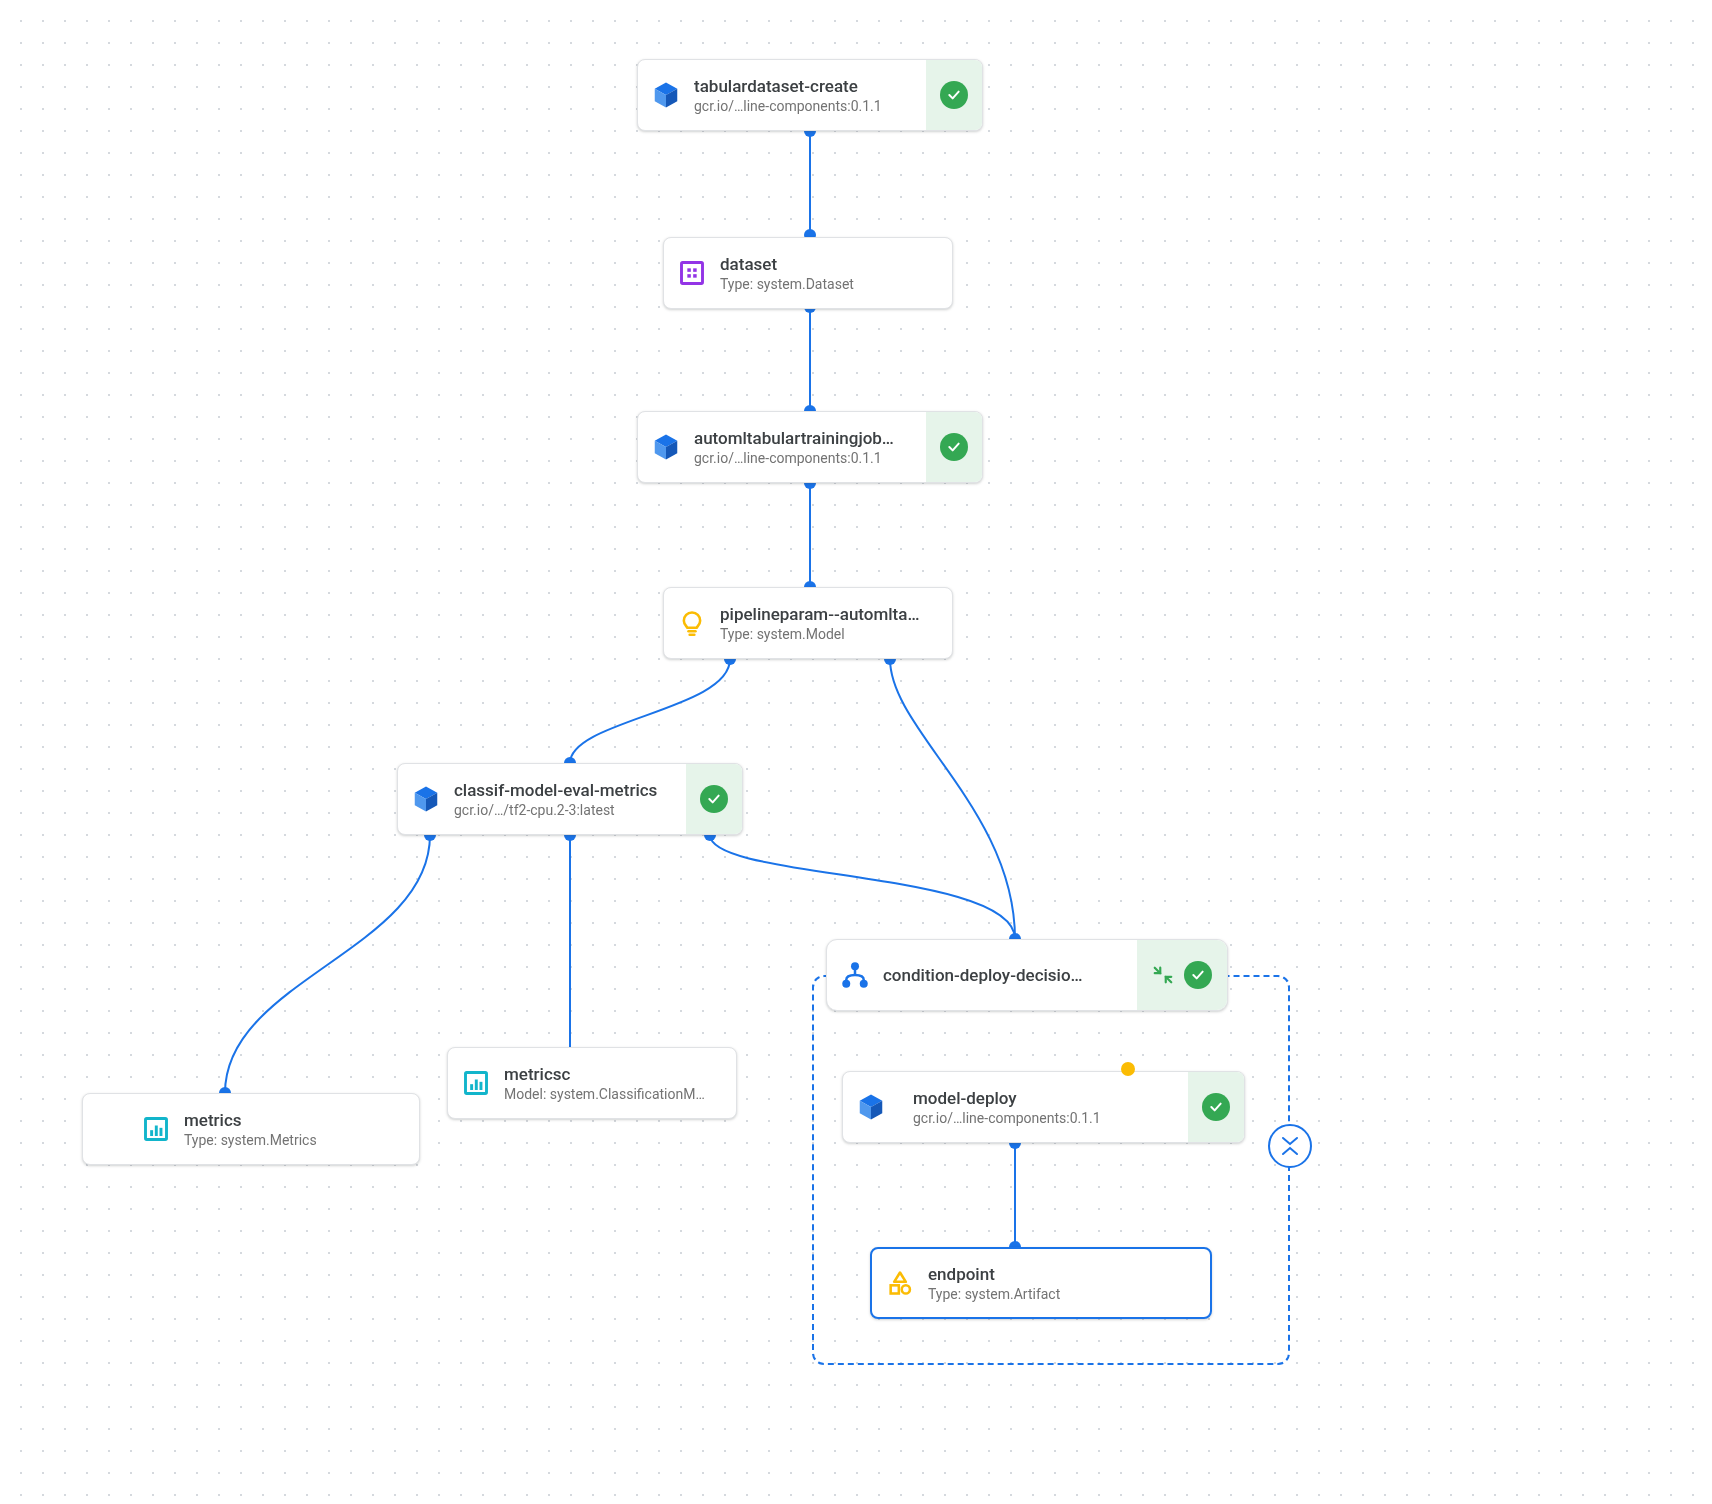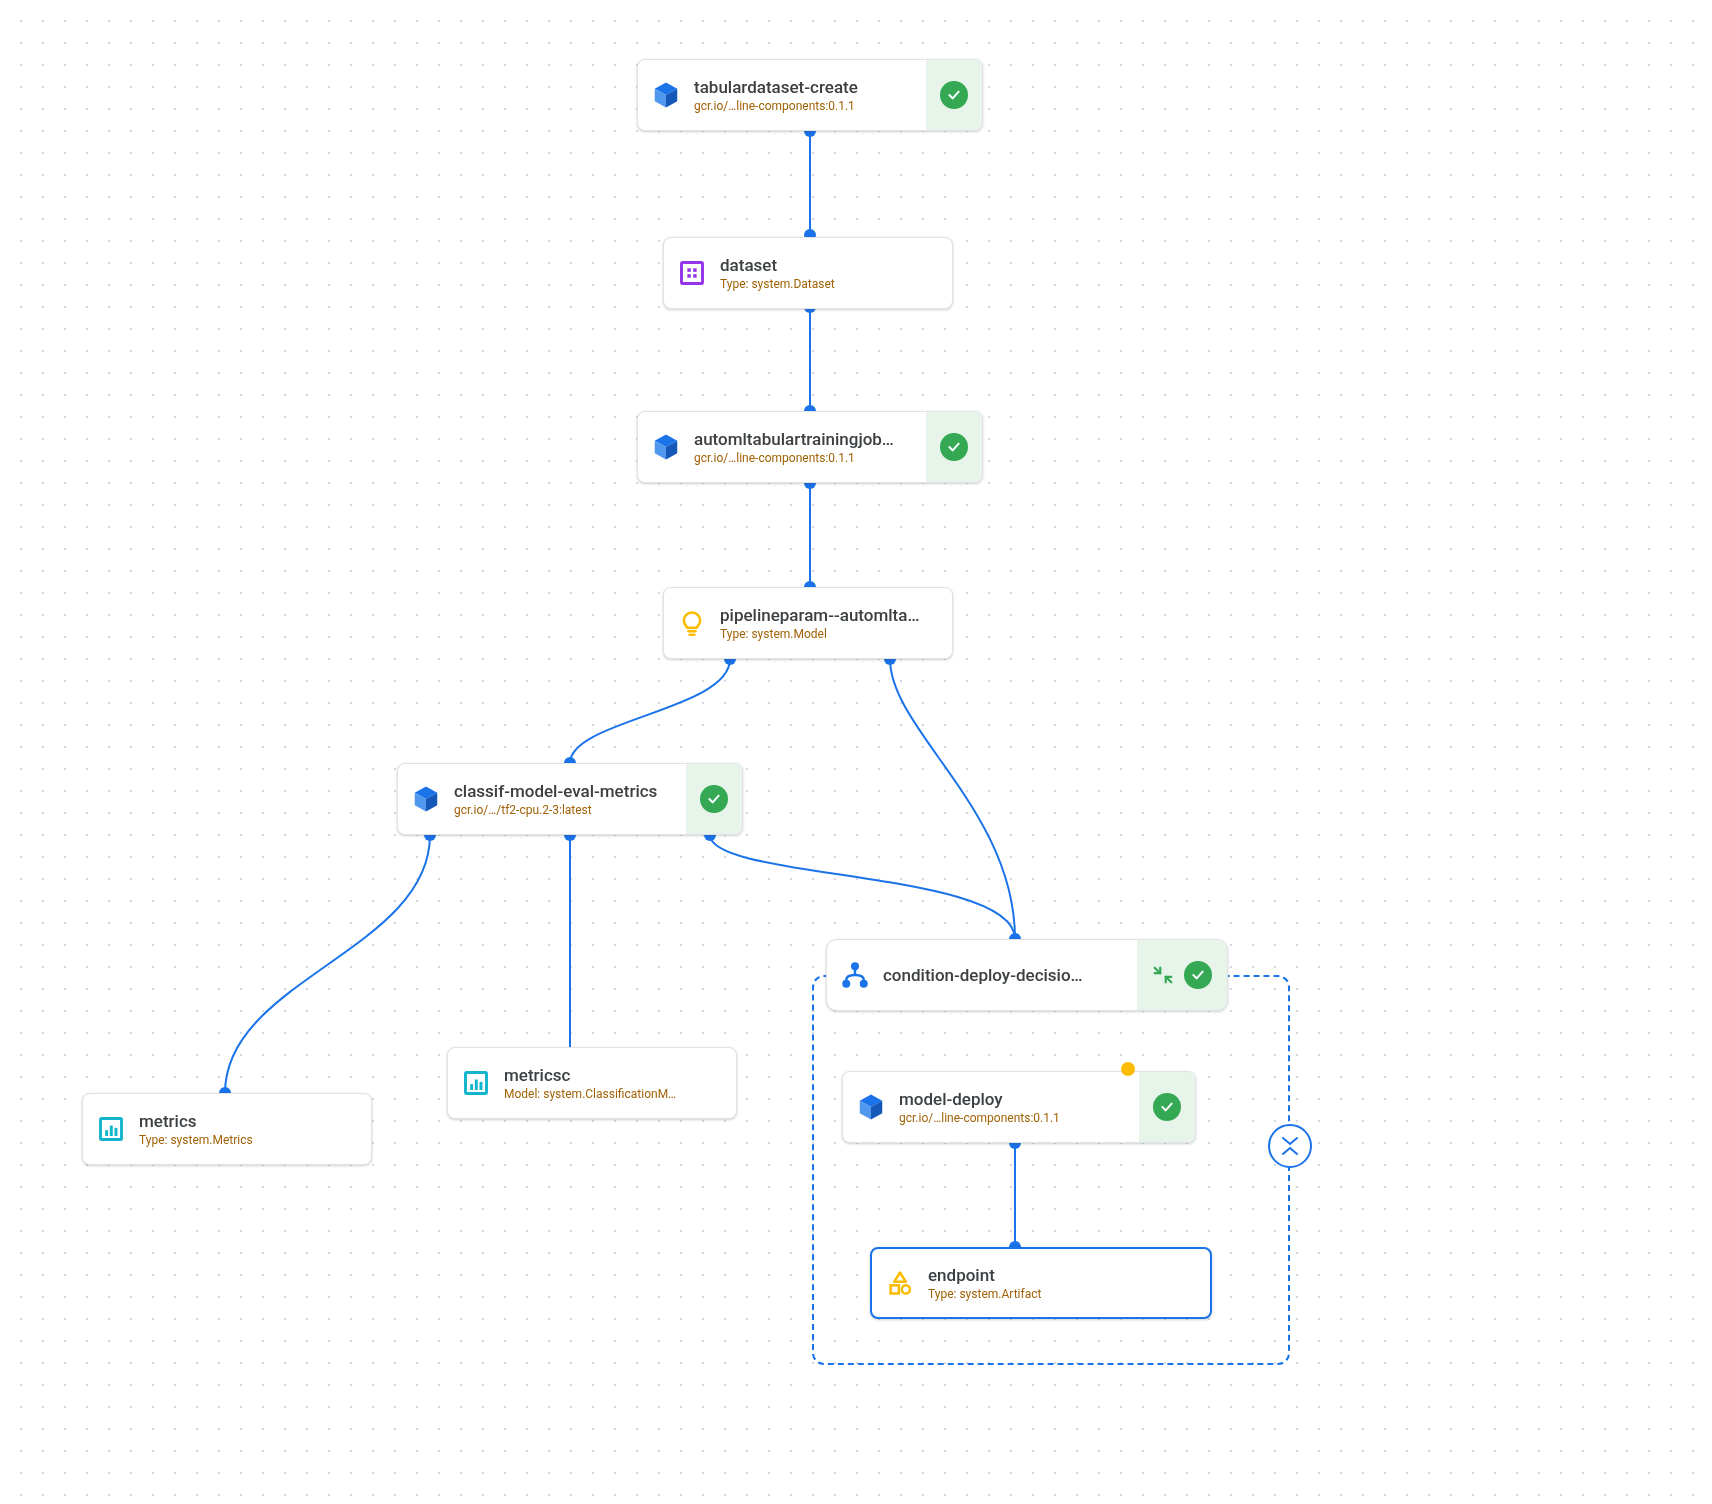--- a/index.html
+++ b/index.html
@@ -60,22 +60,22 @@
   }
   .node .title {
     font-size: 17px;
     font-weight: 500;
     color: #3c4043;
     white-space: nowrap;
     overflow: hidden;
     text-overflow: ellipsis;
   }
   .node .subtitle {
-    font-size: 12px;
-    color: #a16207;
+    font-size: 14px;
+    color: #737373;
     white-space: nowrap;
     overflow: hidden;
     text-overflow: ellipsis;
     margin-top: 2px;
   }
   .node .status {
     flex: 0 0 56px;
     width: 56px;
     height: 100%;
     background: #e6f4ea;
@@ -341,21 +341,21 @@
     </div>
     <div class="status">
       <div class="check">
         <svg viewBox="0 0 24 24">
             <path d="M5 12 L10 17 L19 7" stroke="#fff" stroke-width="3" fill="none" stroke-linecap="round" stroke-linejoin="round"></path>
           </svg>
       </div>
     </div>
   </div>
 
-  <div class="node" style="left:82px; top:1093px; width:290px;">
+  <div class="node" style="left:82px; top:1093px; width:338px;padding-left:45px;">
     <div class="icon-wrap">
       <svg width="28" height="28" viewBox="0 0 24 24">
         <rect x="3" y="3" width="18" height="18" rx="1" fill="none" stroke="#12b5cb" stroke-width="2.5"></rect>
         <rect x="7" y="13" width="2.5" height="5" fill="#12b5cb"></rect>
         <rect x="11" y="9" width="2.5" height="9" fill="#12b5cb"></rect>
         <rect x="15" y="11" width="2.5" height="7" fill="#12b5cb"></rect>
       </svg>
     </div>
     <div class="labels">
       <div class="title">metrics</div>
@@ -371,21 +371,21 @@
         <rect x="11" y="9" width="2.5" height="9" fill="#12b5cb"></rect>
         <rect x="15" y="11" width="2.5" height="7" fill="#12b5cb"></rect>
       </svg>
     </div>
     <div class="labels">
       <div class="title">metricsc</div>
       <div class="subtitle">Model: system.ClassificationM…</div>
     </div>
   </div>
 
-  <div class="node" style="left:842px; top:1071px; width:354px;">
+  <div class="node" style="left:842px; top:1071px; width:403px;gap:14px;">
     <div class="icon-wrap">
       <svg width="30" height="30" viewBox="0 0 24 24">
         <path d="M12 2 L21 7 L12 12 L3 7 Z" fill="#1a73e8"></path>
         <path d="M3 7 L3 17 L12 22 L12 12 Z" fill="#4f98ee"></path>
         <path d="M21 7 L21 17 L12 22 L12 12 Z" fill="#1558b8"></path>
       </svg>
     </div>
     <div class="labels">
       <div class="title">model-deploy</div>
       <div class="subtitle">gcr.io/…line-components:0.1.1</div>

